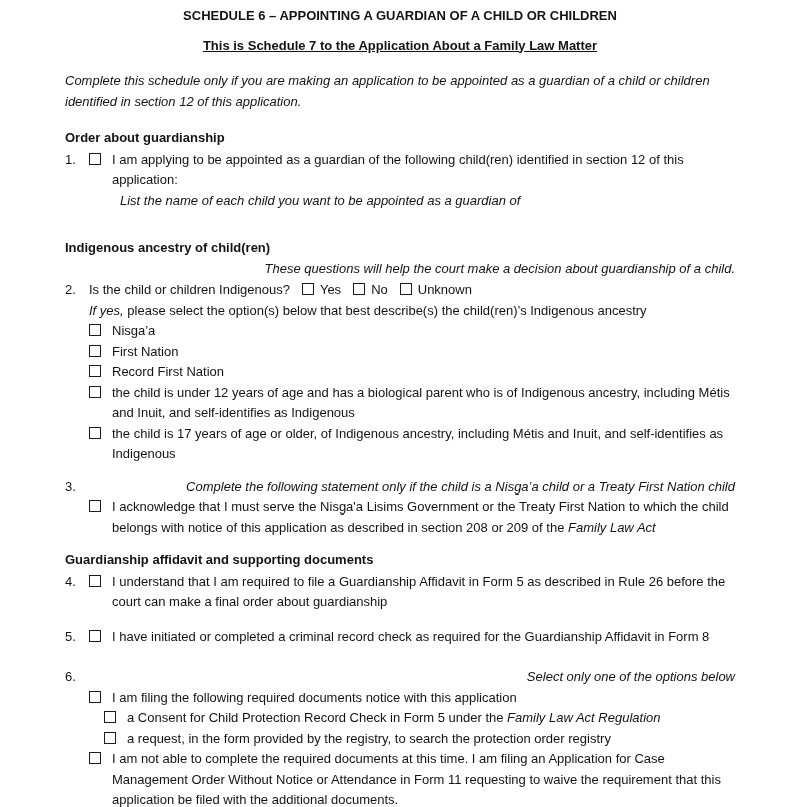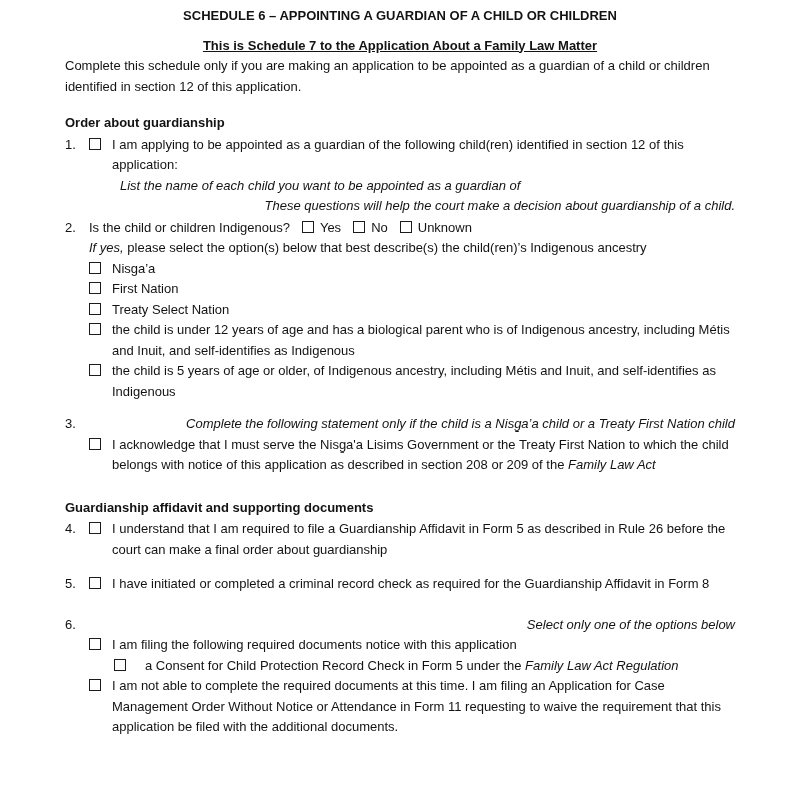--- a/index.html
+++ b/index.html
@@ -17,27 +17,29 @@
     box-sizing: border-box;
     padding: 6px 65px 10px 65px;
     background: #ffffff;
   }
   .title, .subtitle {
     text-align: center;
     font-weight: bold;
   }
   .subtitle { margin-top: 9px; text-decoration: underline; }
   .intro {
+    font-style: italic;
+    margin-top: 15px;
   }
   .heading {
     font-weight: bold;
   }
   .h-order      { margin-top: 16px; }
   .h-indigenous { margin-top: 27px; }
-  .h-affidavit  { margin-top: 22px; }
+  .h-affidavit  { margin-top: 12px; }
   .italic { font-style: italic; text-align: right; }
   .row { display: flex; align-items: flex-start; }
   .num { flex: 0 0 24px; }
   .txt { flex: 1; min-width: 0; }
   .cbx {
     flex: 0 0 12px;
     width: 12px;
     height: 12px;
     border: 1.4px solid #1c1c1c;
     background: #ffffff;
@@ -45,21 +47,21 @@
     margin-right: 11px;
     box-sizing: border-box;
   }
   .cbx.inline {
     display: inline-block;
     vertical-align: -1px;
     margin: 0 6px 0 0;
   }
   .inline-opt { margin-left: 12px; white-space: nowrap; text-align: center; }
   .ind1 { margin-left: 24px; }
-  .ind2 { margin-left: 49px; gap: 8px; }
+  .ind2 { margin-left: 39px; }
   .instr1 {
     margin-left: 55px;
     font-style: italic;
   }
   .mt1  { margin-top: 1px; }
   .mt12 { margin-top: 12px; }
   .mt14 { margin-top: 14px; }
   .mt20 { margin-top: 20px; }
 </style>
 </head>
@@ -73,20 +75,21 @@
 
   <div class="heading h-order">Order about guardianship</div>
 
   <div class="row mt1">
     <div class="num">1.</div>
     <div class="cbx"></div>
     <div class="txt">I am applying to be appointed as a guardian of the following child(ren) identified in section 12 of this application:</div>
   </div>
   <div class="instr1">List the name of each child you want to be appointed as a guardian of</div>
 
+  <div class="heading h-indigenous">Indigenous ancestry of child(ren)</div>
   <div class="italic">These questions will help the court make a decision about guardianship of a child.</div>
 
   <div class="row mt1">
     <div class="num">2.</div>
     <div class="txt">
       <span>Is the child or children Indigenous?</span><span class="inline-opt"><span class="cbx inline"></span><span>Yes</span></span><span class="inline-opt"><span class="cbx inline"></span><span>No</span></span><span class="inline-opt"><span class="cbx inline"></span><span>Unknown</span></span>
     </div>
   </div>
 
   <div class="ind1"><span class="italic">If yes,</span><span> please select the option(s) below that best describe(s) the child(ren)’s Indigenous ancestry</span></div>
@@ -95,29 +98,29 @@
     <div class="row ind1">
       <div class="cbx"></div>
       <div class="txt">Nisga’a</div>
     </div>
     <div class="row ind1">
       <div class="cbx"></div>
       <div class="txt">First Nation</div>
     </div>
     <div class="row ind1">
       <div class="cbx"></div>
-      <div class="txt">Treaty Select Nation</div>
+      <div class="txt">Record First Nation</div>
     </div>
     <div class="row ind1">
       <div class="cbx"></div>
       <div class="txt">the child is under 12 years of age and has a biological parent who is of Indigenous ancestry, including Métis and Inuit, and self-identifies as Indigenous</div>
     </div>
     <div class="row ind1">
       <div class="cbx"></div>
-      <div class="txt">the child is 5 years of age or older, of Indigenous ancestry, including Métis and Inuit, and self-identifies as Indigenous</div>
+      <div class="txt">the child is 17 years of age or older, of Indigenous ancestry, including Métis and Inuit, and self-identifies as Indigenous</div>
     </div>
   </div>
 
   <div class="row mt12">
     <div class="num">3.</div>
     <div class="txt italic">Complete the following statement only if the child is a Nisg̱a’a child or a Treaty First Nation child</div>
   </div>
   <div class="row ind1">
     <div class="cbx"></div>
     <div class="txt"><span>I acknowledge that I must serve the Nisg̱a'a Lisims Government or the Treaty First Nation to which the child belongs with notice of this application as described in section 208 or 209 of the </span><span class="italic">Family Law Act</span></div>
@@ -142,18 +145,22 @@
     <div class="txt italic">Select only one of the options below</div>
   </div>
   <div class="row ind1">
     <div class="cbx"></div>
     <div class="txt">I am filing the following required documents notice with this application</div>
   </div>
   <div class="row ind2">
     <div class="cbx"></div>
     <div class="txt"><span>a Consent for Child Protection Record Check in Form 5 under the </span><span class="italic">Family Law Act Regulation</span></div>
   </div>
+  <div class="row ind2">
+    <div class="cbx"></div>
+    <div class="txt">a request, in the form provided by the registry, to search the protection order registry</div>
+  </div>
   <div class="row ind1">
     <div class="cbx"></div>
     <div class="txt">I am not able to complete the required documents at this time. I am filing an Application for Case Management Order Without Notice or Attendance in Form 11 requesting to waive the requirement that this application be filed with the additional documents.</div>
   </div>
 
 </div>
 
 </body></html>

